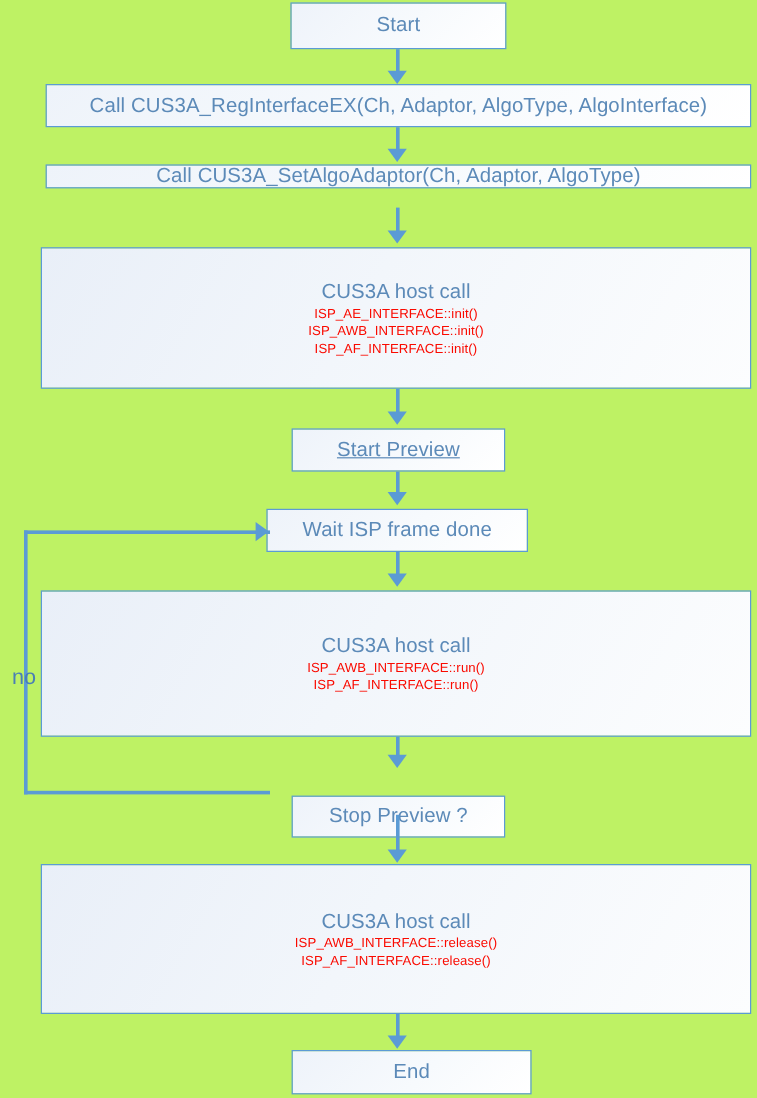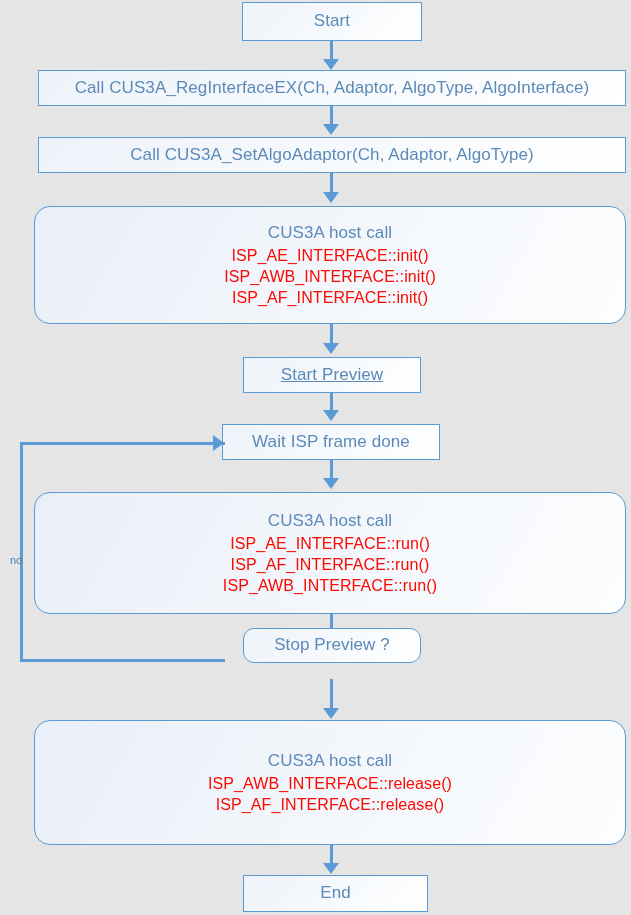--- a/index.html
+++ b/index.html
@@ -8,21 +8,21 @@
     padding: 0;
     background: #ffffff;
   }
   body {
     font-family: "Liberation Sans", "DejaVu Sans", sans-serif;
   }
   #canvas {
     position: relative;
     width: 631px;
     height: 915px;
-    background: #e5e5e5;
+    background: #bef264;
     overflow: hidden;
   }
 
   
   .node {
     position: absolute;
     box-sizing: border-box;
     border: 1px solid #5b9bd5;
     background: linear-gradient(135deg, #eef3fa 0%, #f7fafd 55%, #ffffff 100%);
     display: flex;
@@ -31,28 +31,27 @@
     justify-content: center;
     text-align: center;
     color: #5c8ab8;
     font-size: 17px;
     line-height: 1.35;
     letter-spacing: 0.1px;
     white-space: nowrap;
   }
   .node.wide {
     background: linear-gradient(120deg, #e9eff8 0%, #f2f6fb 45%, #fcfdfe 100%);
-    border-radius: 16px;
   }
   .node .title {
     color: #5c8ab8;
   }
   .node .api {
     color: #fa0a00;
-    font-size: 16px;
+    font-size: 11px;
     line-height: 1.32;
   }
 
   
   .vline {
     position: absolute;
     width: 3px;
     background: #5b9bd5;
   }
   .loopline {
@@ -77,21 +76,21 @@
     height: 0;
     border-top: 8px solid transparent;
     border-bottom: 8px solid transparent;
     border-left: 11px solid #5b9bd5;
   }
 
   
   .edge-label {
     position: absolute;
     color: #4a7fb5;
-    font-size: 11px;
+    font-size: 18px;
     white-space: nowrap;
   }
 </style>
 </head>
 <body>
 
 <div id="canvas">
 
   <div class="node" style="left:242px; top:2px; width:180px; height:39px;">
     <span class="title">Start</span>
@@ -100,21 +99,21 @@
   <div class="vline" style="left:330px; top:41px; height:21px;"></div>
   <div class="arrow-down" style="left:323px; top:59px;"></div>
 
   <div class="node" style="left:38px; top:70px; width:588px; height:36px;">
     <span class="title">Call CUS3A_RegInterfaceEX(Ch, Adaptor, AlgoType, AlgoInterface)</span>
   </div>
 
   <div class="vline" style="left:330px; top:106px; height:21px;"></div>
   <div class="arrow-down" style="left:323px; top:124px;"></div>
 
-  <div class="node" style="left:38px; top:137px; width:588px; height:36px;">
+  <div class="node" style="left:38px; top:137px; width:588px; height:20px;">
     <span class="title">Call CUS3A_SetAlgoAdaptor(Ch, Adaptor, AlgoType)</span>
   </div>
 
   <div class="vline" style="left:330px; top:173px; height:22px;"></div>
   <div class="arrow-down" style="left:323px; top:192px;"></div>
 
   <div class="node wide" style="left:34px; top:206px; width:592px; height:118px;">
     <span class="title">CUS3A host call</span>
     <span class="api">ISP_AE_INTERFACE::init()</span>
     <span class="api">ISP_AWB_INTERFACE::init()</span>
@@ -133,46 +132,45 @@
 
   <div class="node" style="left:222px; top:424px; width:218px; height:36px;">
     <span class="title">Wait ISP frame done</span>
   </div>
 
   <div class="vline" style="left:330px; top:460px; height:20px;"></div>
   <div class="arrow-down" style="left:323px; top:478px;"></div>
 
   <div class="node wide" style="left:34px; top:492px; width:592px; height:122px;">
     <span class="title">CUS3A host call</span>
-    <span class="api">ISP_AE_INTERFACE::run()</span>
+    <span class="api">ISP_AWB_INTERFACE::run()</span>
     <span class="api">ISP_AF_INTERFACE::run()</span>
-    <span class="api">ISP_AWB_INTERFACE::run()</span>
   </div>
 
   <div class="vline" style="left:330px; top:614px; height:16px;"></div>
   <div class="arrow-down" style="left:323px; top:629px;"></div>
 
-  <div class="node" style="left:243px; top:628px; width:178px; height:35px;border-radius:11px;">
+  <div class="node" style="left:243px; top:663px; width:178px; height:35px;">
     <span class="title">Stop Preview ?</span>
   </div>
 
   <div class="loopline" style="left:20px; top:442px; width:205px; height:220px;"></div>
   <div class="arrow-right" style="left:213px; top:435px;"></div>
   <div class="edge-label" style="left:10px; top:554px;">no</div>
 
   <div class="vline" style="left:330px; top:679px; height:32px;"></div>
   <div class="arrow-down" style="left:323px; top:708px;"></div>
   <div class="edge-label" style="left:315px; top:716px;">yes</div>
 
   <div class="node wide" style="left:34px; top:720px; width:592px; height:125px;">
     <span class="title">CUS3A host call</span>
     <span class="api">ISP_AWB_INTERFACE::release()</span>
     <span class="api">ISP_AF_INTERFACE::release()</span>
   </div>
 
   <div class="vline" style="left:330px; top:845px; height:21px;"></div>
   <div class="arrow-down" style="left:323px; top:863px;"></div>
 
-  <div class="node" style="left:243px; top:875px; width:185px; height:37px;">
+  <div class="node" style="left:243px; top:875px; width:200px; height:37px;">
     <span class="title">End</span>
   </div>
 
 </div>
 
 </body></html>

